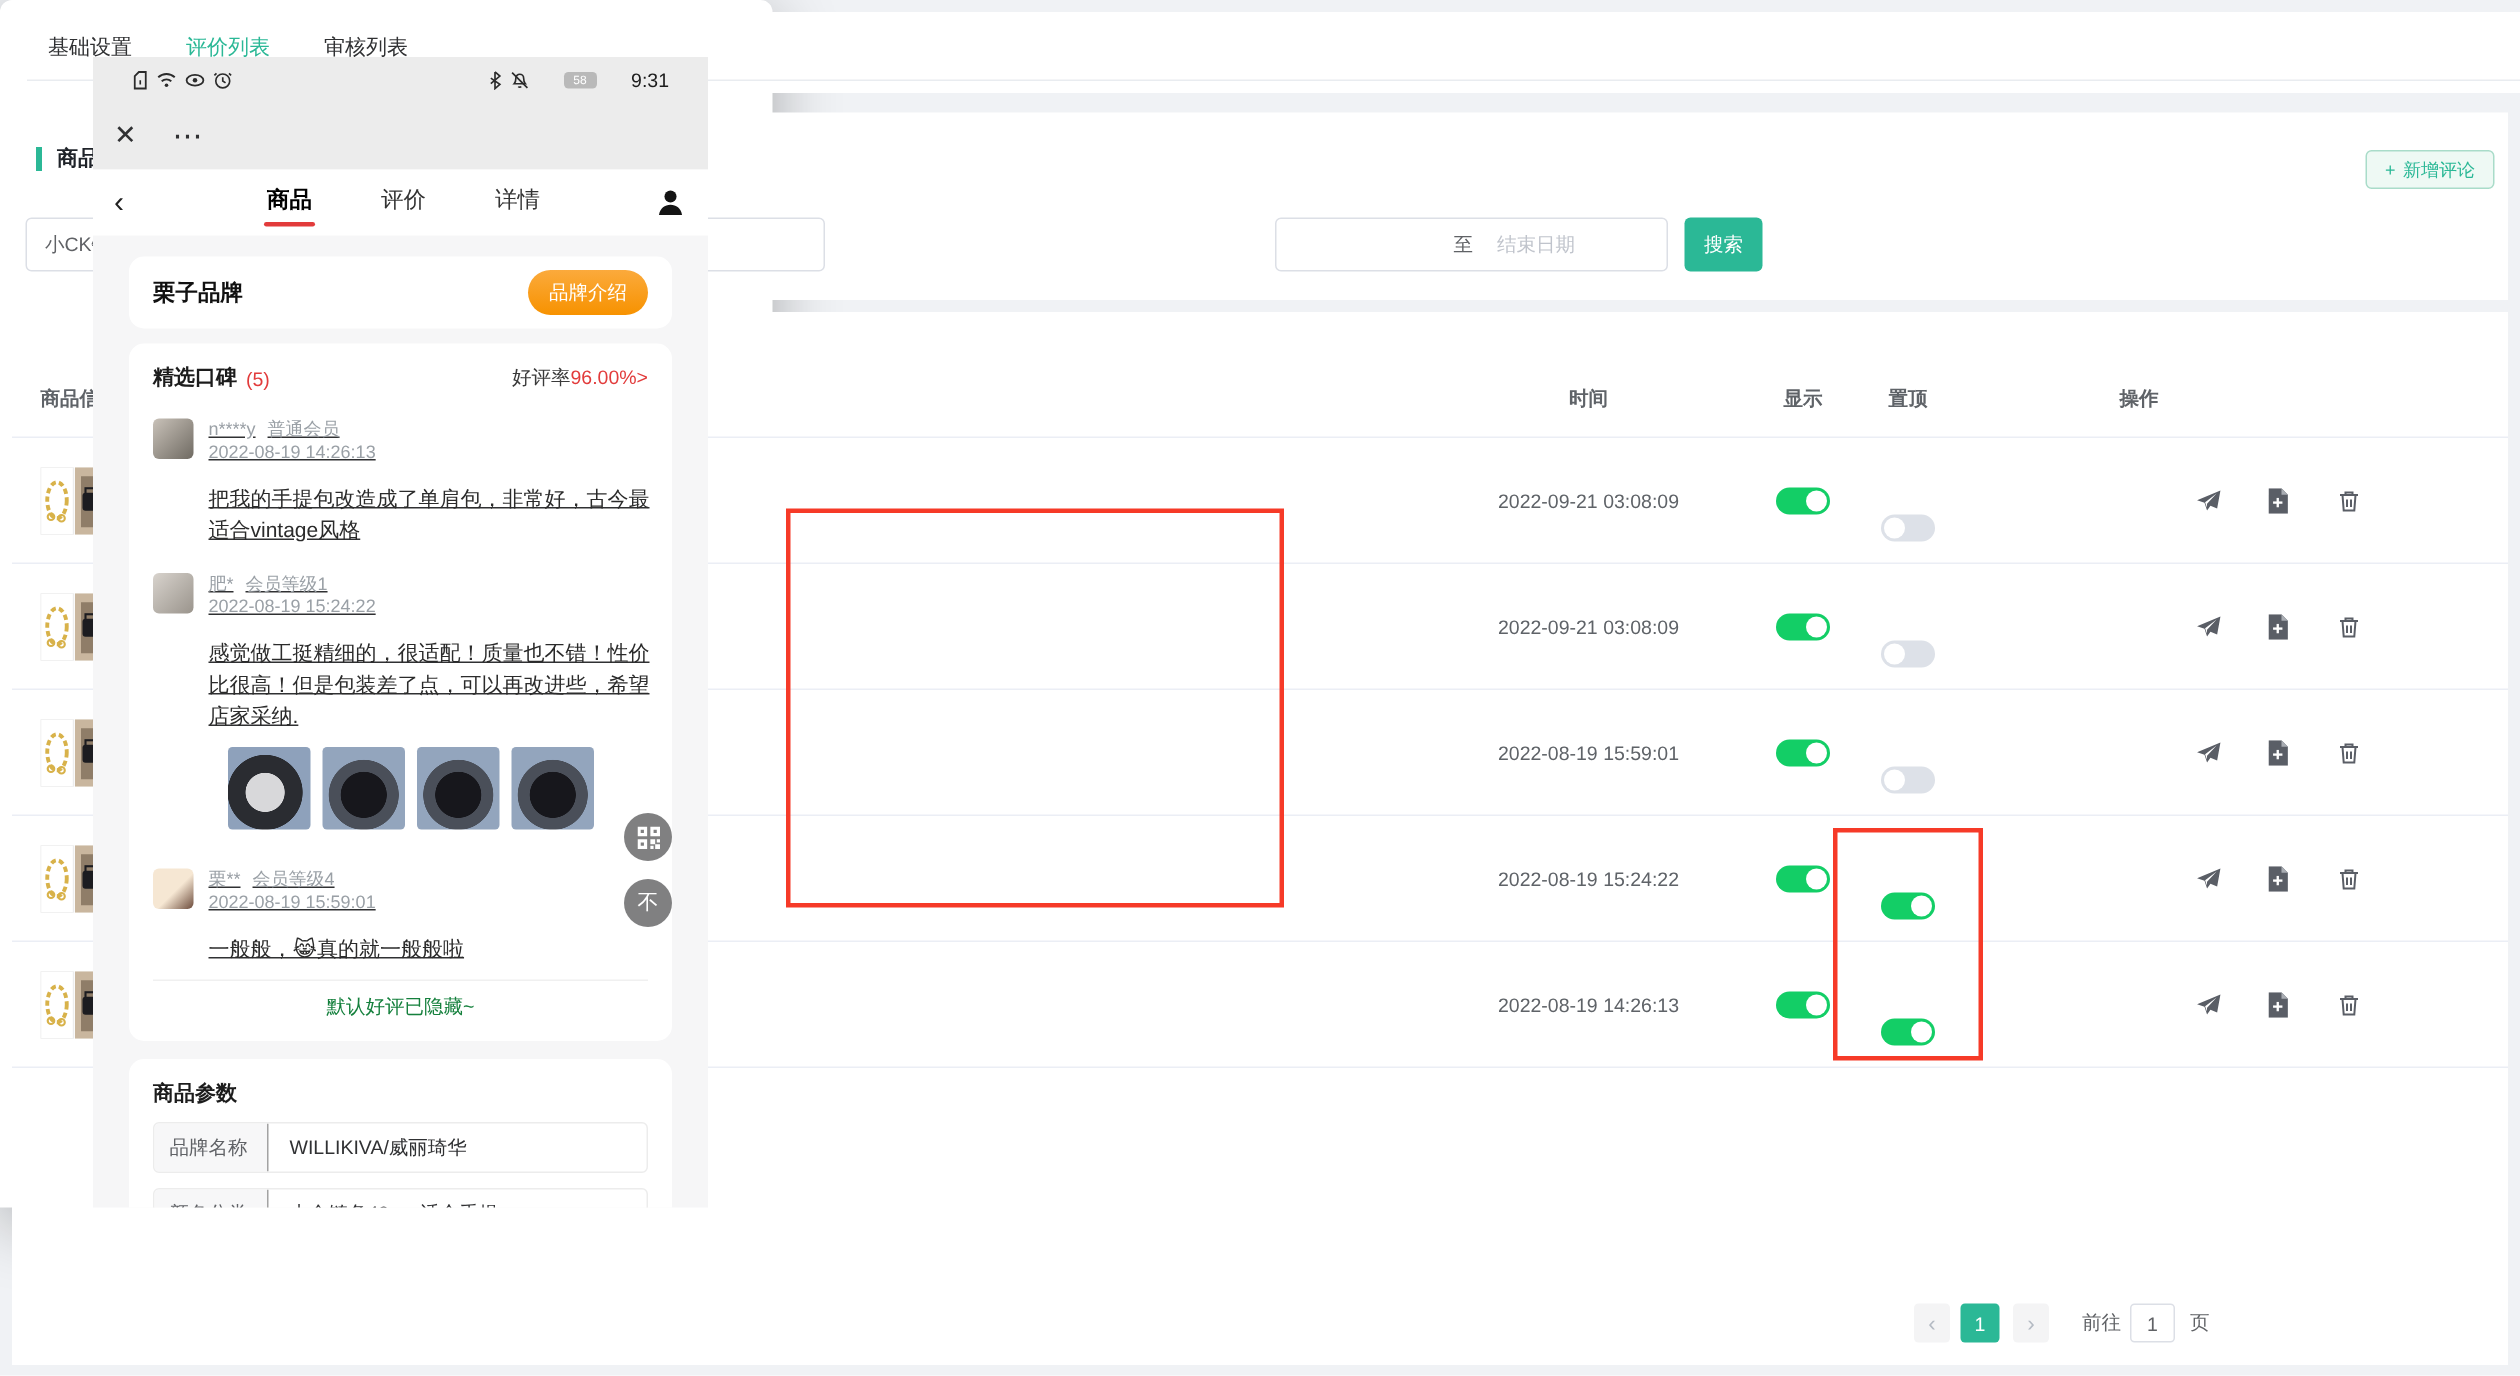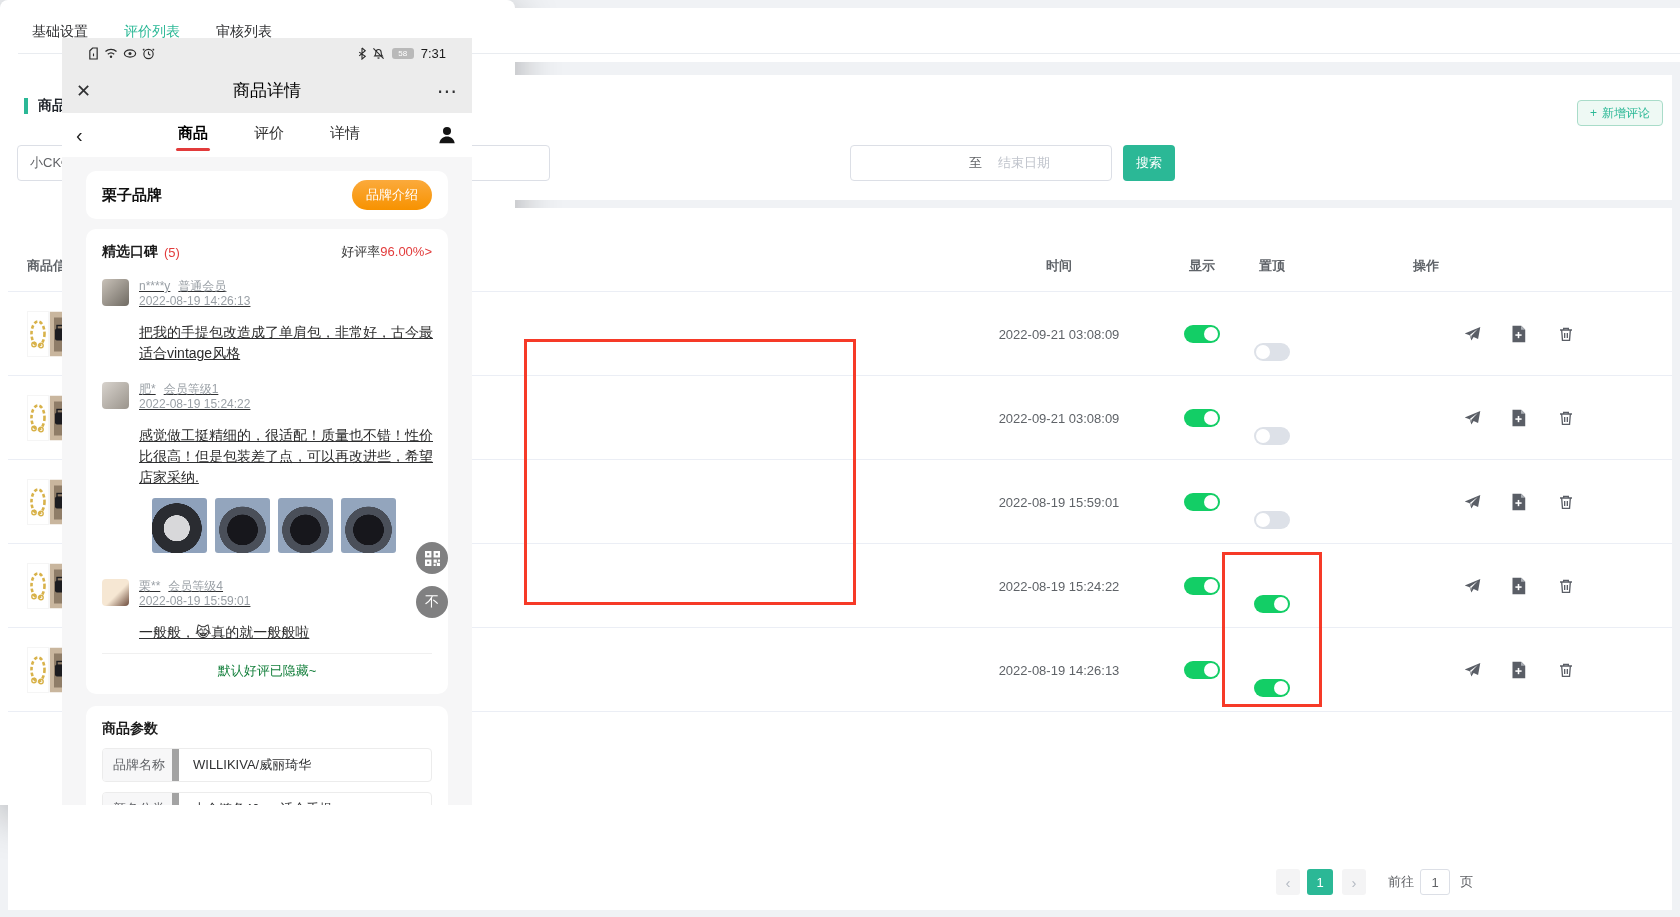--- a/index.html
+++ b/index.html
@@ -83,21 +83,21 @@
 .wt-ic { width:18px; height:18px; display:flex; align-items:center; justify-content:center; cursor:pointer; font-size:15px; }
 .wt-sep { width:1px; height:15px; background:#e3e5e8; }
 .wt-spacer { flex:1; }
 .wt-back { color:#c5c8cc; }
 .wt-ctrl { font-size:14px; width:20px; text-align:center; cursor:pointer; }
 
 
 #phone { position:absolute; left:62px; top:38px; width:410px; height:767px; background:#f6f6f7; overflow:hidden; }
 .p-status { height:30px; background:#ececec; display:flex; align-items:center; padding:0 26px; gap:5px; font-size:12px; color:#1c1c1c; }
 .p-status .sp { flex:1; }
-.p-batt { width:22px; height:11px; background:#b9b9b9; border-radius:3px; color:#fff; font-size:8px; display:flex; align-items:center; justify-content:center; margin:0 2px; }
+.p-batt { width:22px; height:11px; background:#b9b9b9; border-radius:3px; color:#fff; font-size:8px; display:flex; align-items:center; justify-content:center; margin:0 18px; }
 .p-time { font-size:13px; }
 .p-nav { height:45px; background:#ececec; display:flex; align-items:center; padding:0 14px; }
 .p-x { font-size:18px; cursor:pointer; width:30px; }
 .p-title { flex:1; text-align:center; font-size:17px; font-weight:500; color:#000; }
 .p-more { font-size:20px; width:30px; text-align:right; cursor:pointer; letter-spacing:1px; }
 .p-tabs { height:44px; background:#fff; display:flex; align-items:center; padding:0 14px; }
 .p-back { font-size:20px; color:#222; width:26px; cursor:pointer; }
 .p-tabwrap { flex:1; display:flex; justify-content:center; gap:46px; }
 .p-tab { font-size:15px; color:#333; position:relative; padding:6px 0 10px; cursor:pointer; }
 .p-tab.active { font-weight:bold; color:#000; }
@@ -126,21 +126,21 @@
 .rv-text { margin:14px 0 0 37px; font-size:14px; color:#2b2b2b; line-height:21px; width:300px; }
 .rv-thumbs { display:flex; gap:8px; margin:10px 0 0 50px; }
 .rv-thumb { width:55px; height:55px; border-radius:3px; cursor:pointer;
   background:radial-gradient(circle at 50% 58%, #17171c 0 36%, #4a4f59 37% 55%, #93a5bd 56% 100%); }
 .rv-thumb:nth-child(1){ background:radial-gradient(circle at 45% 55%, #d8d8da 0 30%, #2a2c31 31% 58%, #8ea1bb 59% 100%); }
 .rv-divider { border-top:1px solid #f0f0f0; margin-top:10px; }
 .rv-hidden { text-align:center; color:#15803d; font-size:13px; padding:8px 0 4px; }
 .params-card { padding:14px 16px 16px; margin-top:12px; }
 .pm-title { font-size:14px; font-weight:bold; color:#1c1c1c; }
 .pm-row { margin-top:10px; height:34px; border:1px solid #ececec; border-radius:4px; display:flex; align-items:stretch; overflow:hidden; }
-.pm-label { width:76px; background:#f7f7f8; border-right:7px solid #a3a3a3; font-size:13px; color:#606266; display:flex; align-items:center; padding-left:10px; flex:none; }
+.pm-label { width:76px; background:#f7f7f8; border-right:1px solid #a3a3a3; font-size:13px; color:#606266; display:flex; align-items:center; padding-left:10px; flex:none; }
 .pm-value { font-size:13px; color:#303133; display:flex; align-items:center; padding-left:14px; }
 .float-btn { position:absolute; width:32px; height:32px; border-radius:50%; background:rgba(110,110,112,.88); color:#fff;
   display:flex; align-items:center; justify-content:center; cursor:pointer; z-index:3; }
 #float-qr { right:24px; top:504px; }
 #float-no { right:24px; top:548px; font-size:14px; }
 
 
 .annotation { position:absolute; border:3px solid #f63a28; z-index:9; pointer-events:none; }
 #anno-review { left:524px; top:339px; width:332px; height:266px; }
 #anno-pinned { left:1222px; top:552px; width:100px; height:155px; }
@@ -514,26 +514,25 @@
           </svg>
         </span>
       <span>
           <svg width="13" height="13" viewBox="0 0 14 14" fill="none" stroke="#2b2b2b" stroke-width="1.2">
             <path d="M3 9.5h8c-.9-1-1.2-2.2-1.2-4A2.8 2.8 0 0 0 7 2.7 2.8 2.8 0 0 0 4.2 5.5c0 1.8-.3 3-1.2 4z"></path>
             <path d="M6 11.5a1.2 1.2 0 0 0 2 0"></path>
             <path d="M1.5 1.5l11 11"></path>
           </svg>
         </span>
       <span class="p-batt">58</span>
-      <span class="p-time">7:31</span>
+      <span class="p-time">9:31</span>
     </div>
 
     <div class="p-nav">
       <span class="p-x">✕</span>
-      <span class="p-title">商品详情</span>
       <span class="p-more">⋯</span>
     </div>
 
     <div class="p-tabs">
       <span class="p-back">‹</span>
       <span class="p-tabwrap" id="phone-tabs">
           <span class="p-tab active">商品</span>
           <span class="p-tab">评价</span>
           <span class="p-tab">详情</span>
         </span>

